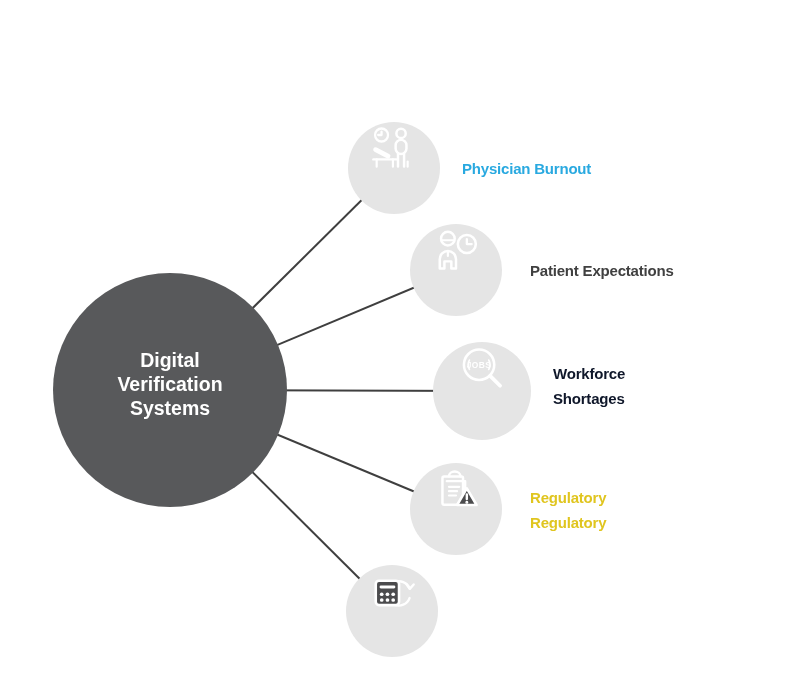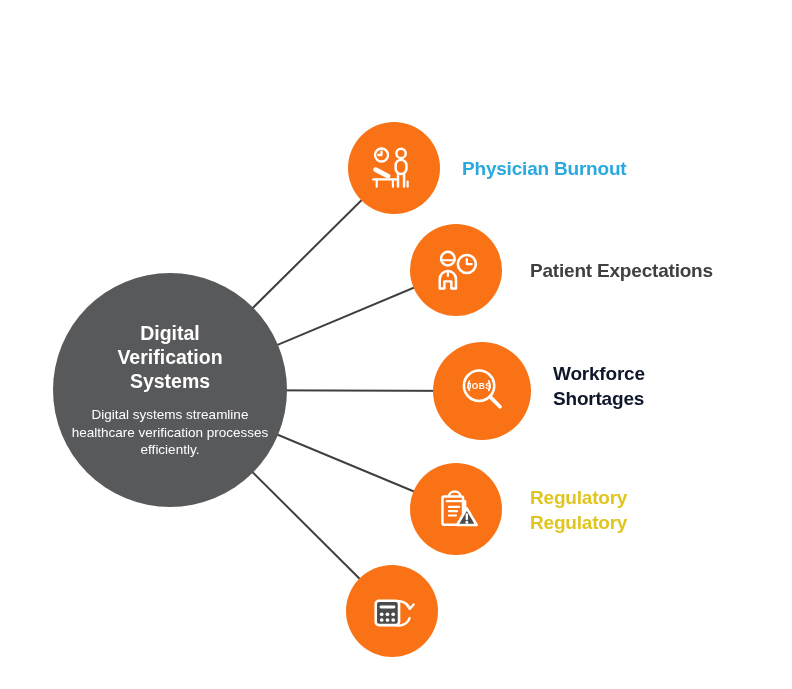--- a/index.html
+++ b/index.html
@@ -10,50 +10,49 @@
   .wires{position:absolute;left:0;top:0;z-index:0;}
   .wires line{stroke:#3f3f3f;stroke-width:2;}
   .center-circle{
     position:absolute;left:53px;top:273px;width:234px;height:234px;border-radius:50%;
     background:#58595b;z-index:2;display:flex;flex-direction:column;align-items:center;justify-content:center;
     text-align:center;color:#fff;
   }
   .center-title{font-size:19.5px;font-weight:bold;line-height:24px;width:160px;margin-bottom:13px;}
   .center-desc{font-size:13.5px;line-height:17.5px;width:200px;}
   .node-circle{
-    position:absolute;width:92px;height:92px;border-radius:50%;background:#f97316;z-index:2;
-    display:flex;align-items:center;justify-content:center;
+    position:absolute;width:92px;height:92px;border-radius:50%;background:#e5e5e5;z-index:2;
+    display:flex;justify-content:center;
   }
   .node-circle.big{width:98px;height:98px;}
   .node-circle svg{display:block;}
   .icon-stroke{fill:none;stroke:#fff;stroke-width:2.3;stroke-linecap:round;stroke-linejoin:round;}
   .icon-fillbg{fill:#4b4b4d;stroke:#fff;stroke-width:2.4;stroke-linecap:round;stroke-linejoin:round;}
   .node-label{
-    position:absolute;transform:translateY(-50%);font-size:19px;font-weight:bold;
+    position:absolute;transform:translateY(-50%);font-size:15px;font-weight:bold;
     line-height:25px;letter-spacing:-0.2px;z-index:3;white-space:nowrap;
   }
   .node-label.wrap{white-space:normal;width:125px;}
   .jobs-text{font-family:"Liberation Sans","DejaVu Sans",sans-serif;font-size:7.2px;font-weight:bold;fill:#fff;letter-spacing:.4px;}
 </style>
 </head>
 <body>
 
 <div class="stage">
 
   <svg class="wires" width="792" height="689" style="stroke: rgb(63, 63, 63);">
     <line x1="170" y1="390" x2="394" y2="168"></line>
     <line x1="170" y1="390" x2="456" y2="270"></line>
     <line x1="170" y1="390" x2="482" y2="391"></line>
     <line x1="170" y1="390" x2="456" y2="509"></line>
     <line x1="170" y1="390" x2="392" y2="611"></line>
   </svg>
 
   <div class="center-circle" style="background: rgb(88, 89, 91);">
     <div class="center-title">Digital Verification Systems</div>
-    <div class="center-desc">Digital systems streamline healthcare verification processes efficiently.</div>
   </div>
 
   <div class="node-circle" style="left:348px;top:122px;">
     <svg width="52" height="52" viewBox="0 0 48 48">
       <g class="icon-stroke">
         <circle cx="12.5" cy="12" r="6" stroke-width="2.1"></circle>
         <path d="M12.5,12 V8.8 M12.5,12 H9.4" stroke-width="2.1"></path>
         <circle cx="30.5" cy="10.5" r="4.3"></circle>
         <rect x="25.5" y="16.5" width="10" height="13" rx="5"></rect>
         <path d="M27.7,29.5 V41 M33.3,29.5 V41"></path>

